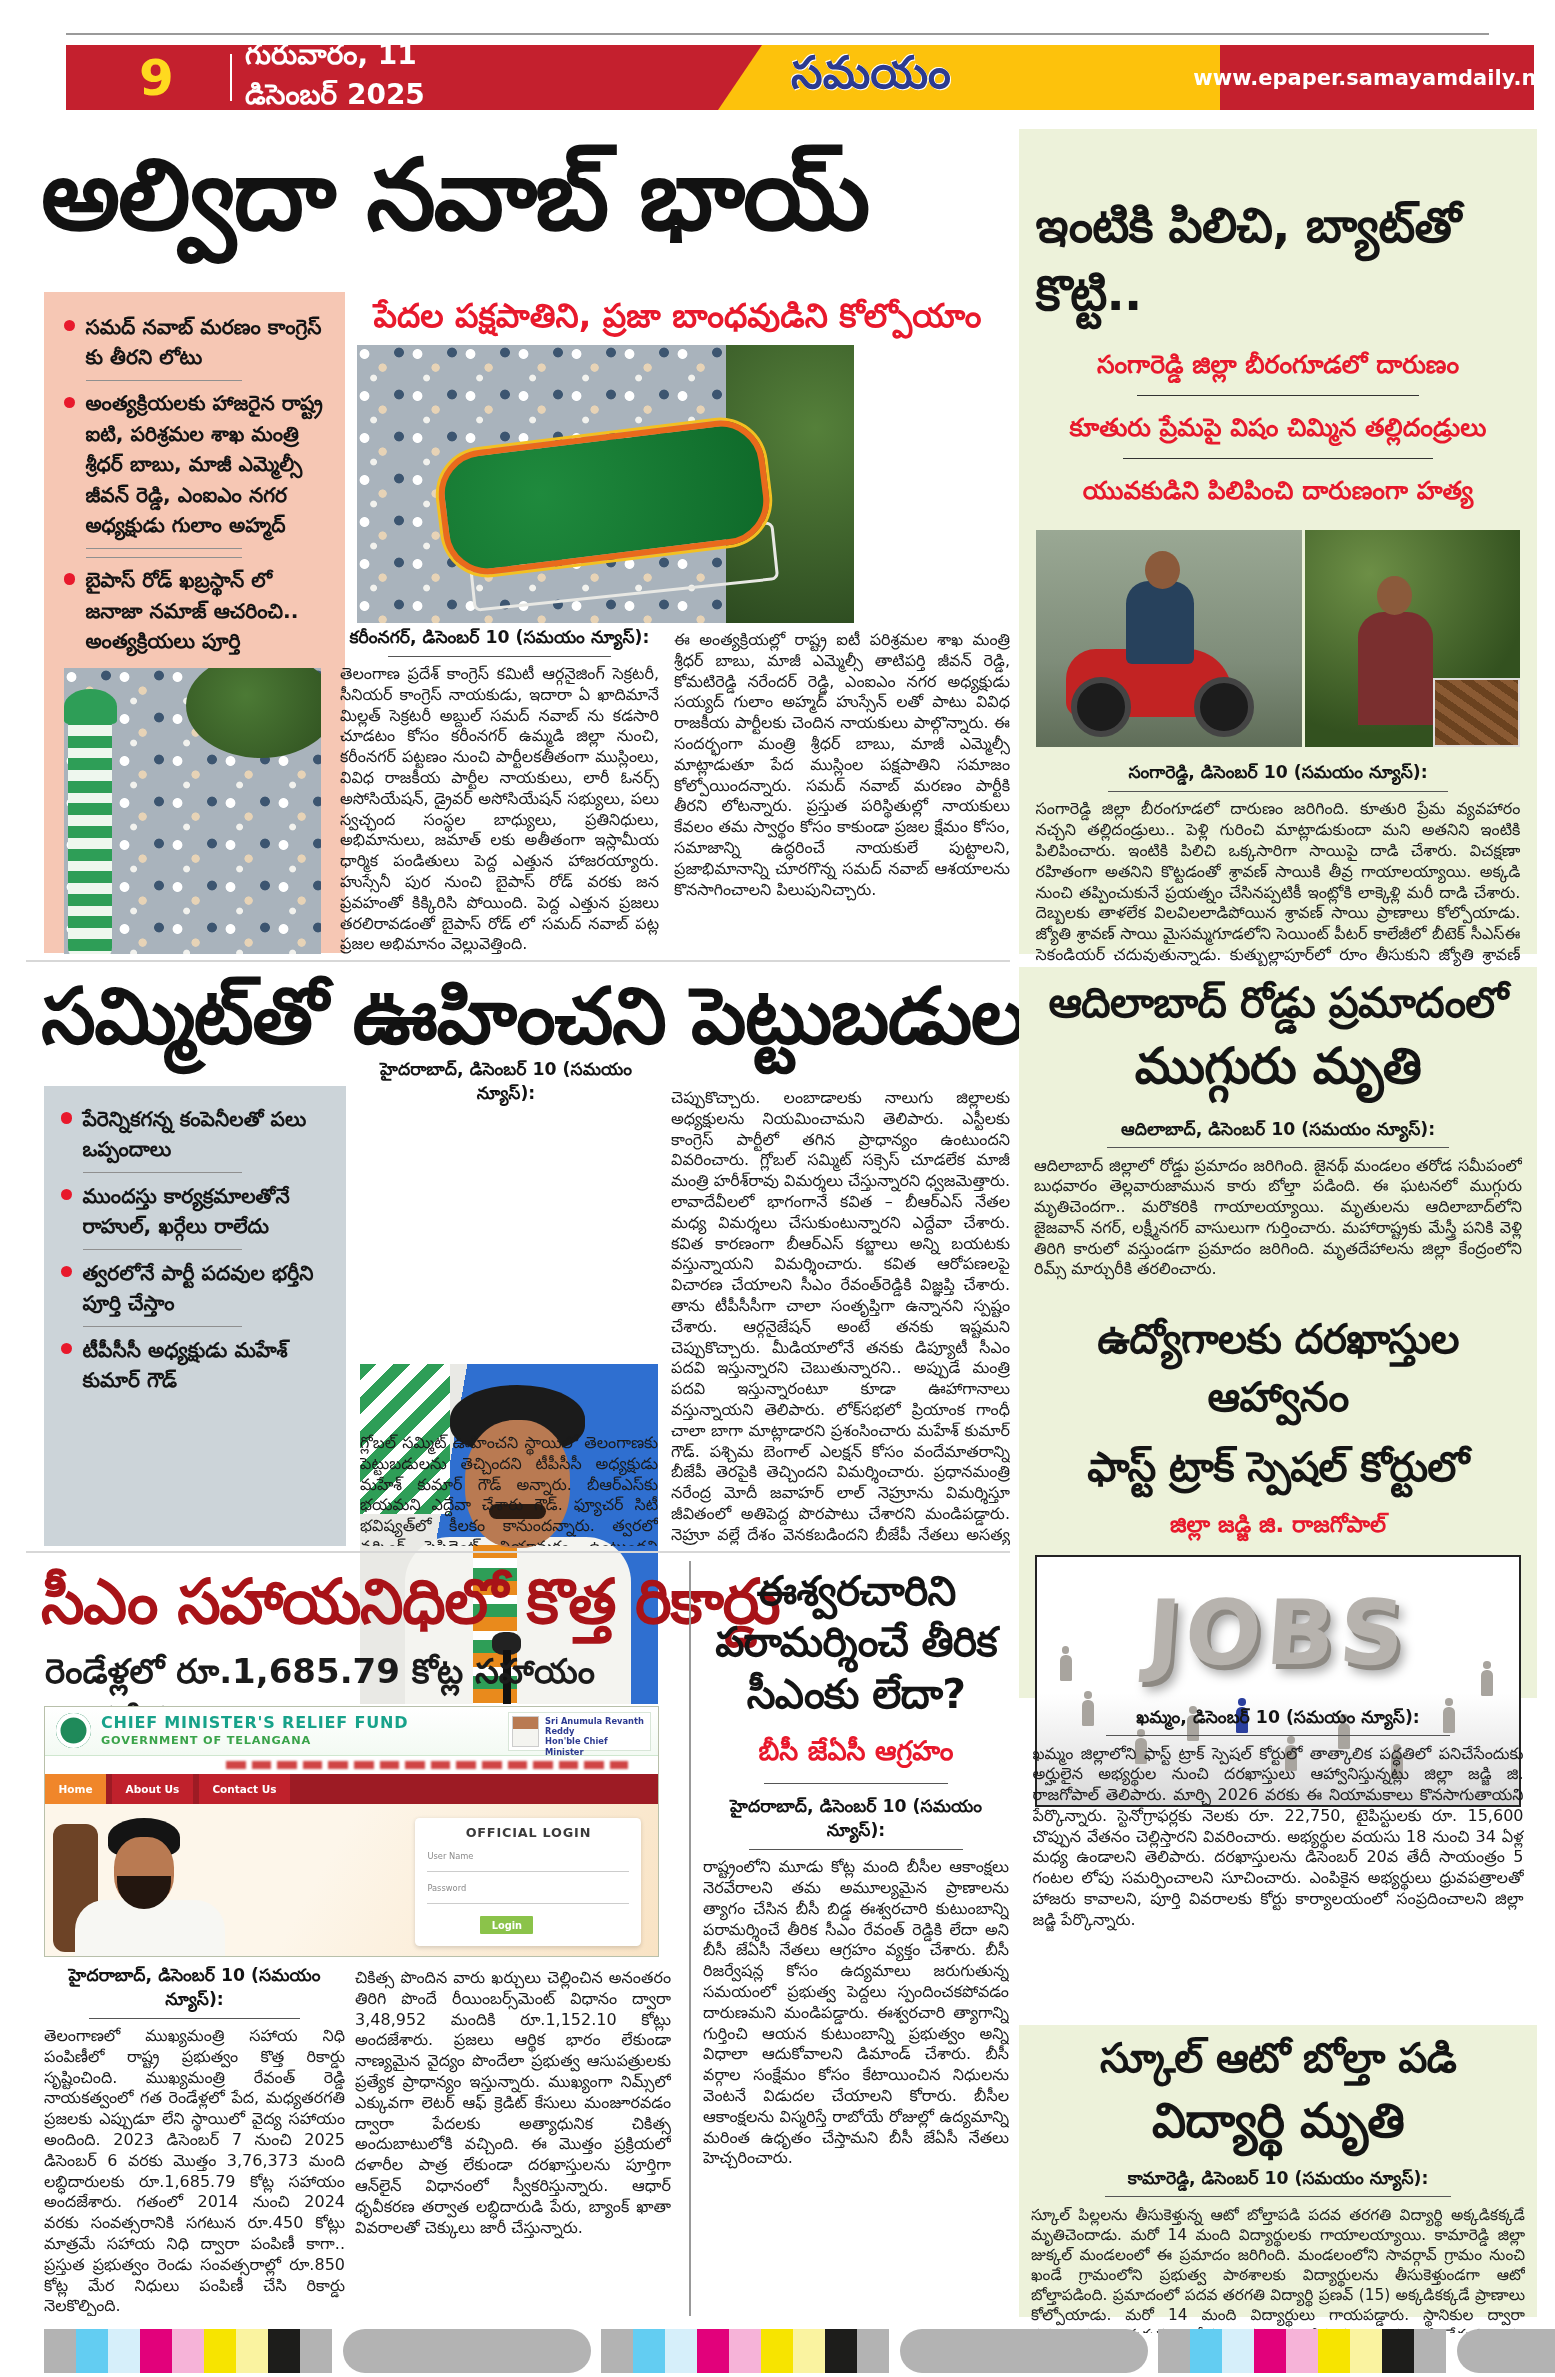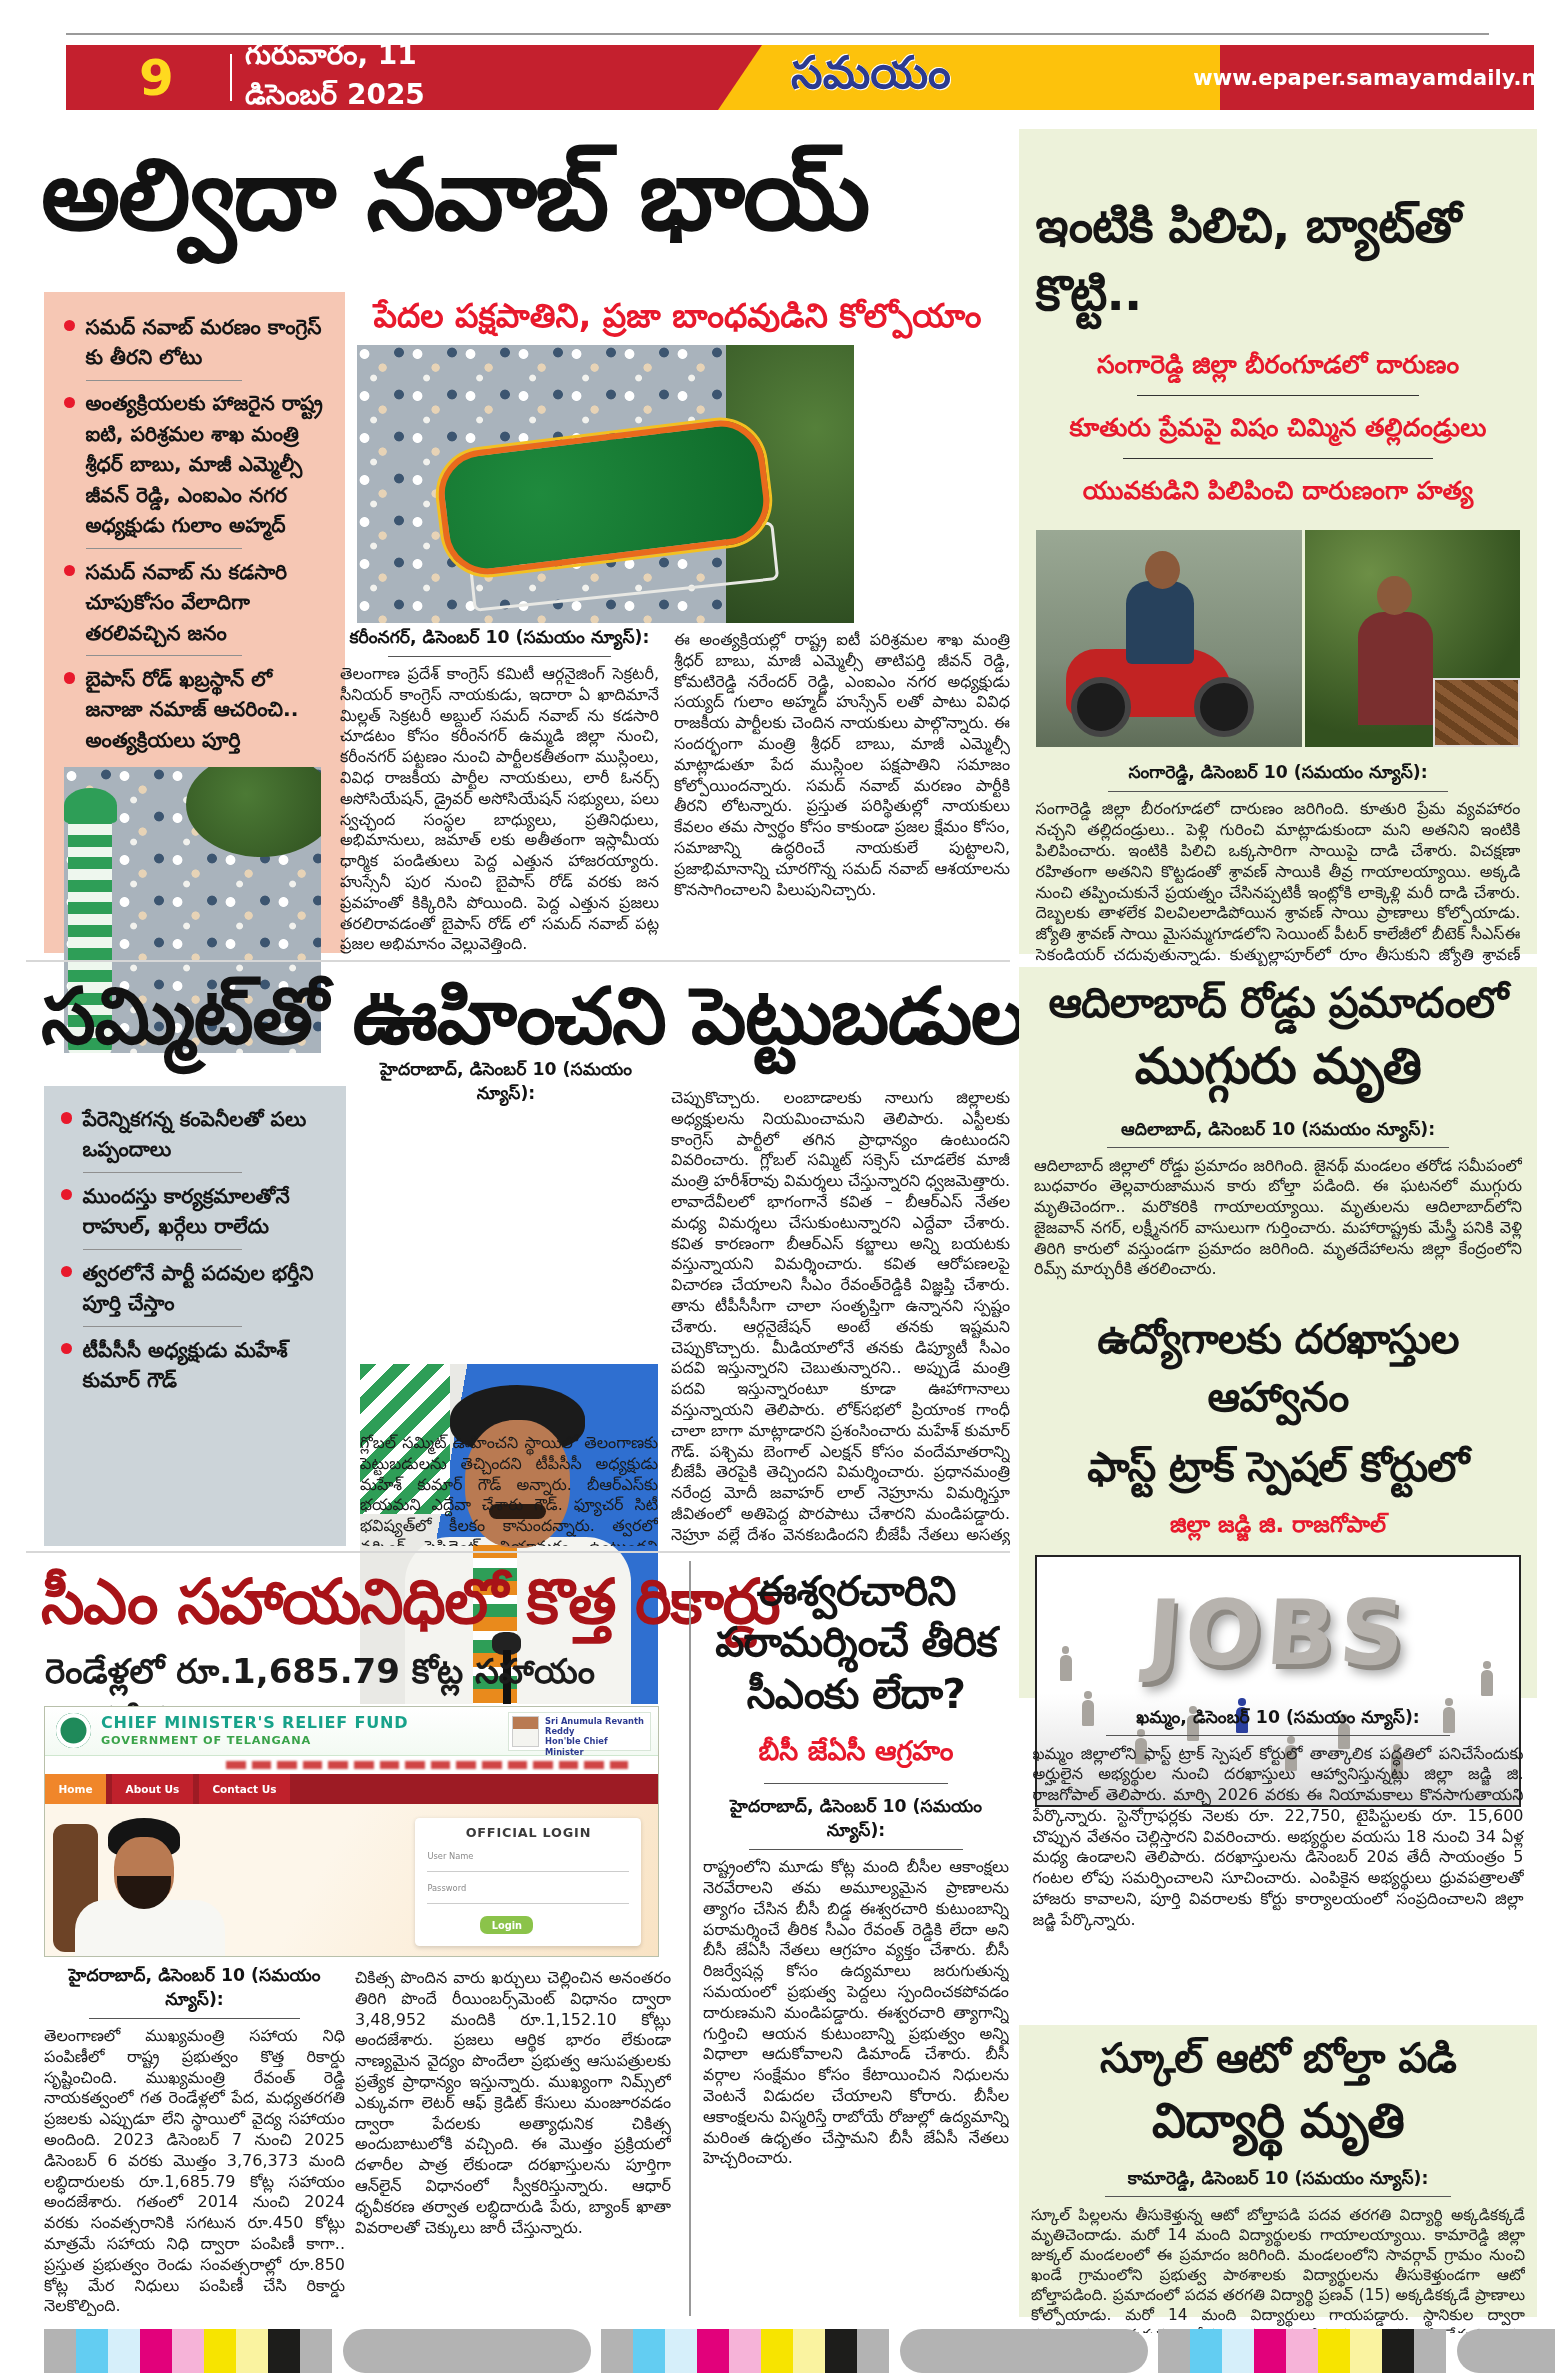--- a/index.html
+++ b/index.html
@@ -160,21 +160,21 @@
   .chair{position:absolute;left:7.5px;top:19.6px;width:45px;height:128px;border-radius:12px;background:#6d4326;}
   .cm-hair{position:absolute;left:63px;top:13.5px;width:72px;height:39px;border-radius:50% 50% 30% 30%;background:#141414;}
   .cm-face{position:absolute;left:69px;top:33px;width:60px;height:69px;border-radius:44%;background:#b97a52;}
   .cm-beard{position:absolute;left:72px;top:72px;width:54px;height:33px;border-radius:0 0 30px 30px;background:#23160f;}
   .cm-shirt{position:absolute;left:30px;top:96px;width:150px;height:60px;border-radius:30px 30px 0 0;background:#f7f7f3;}
   .login-card{position:absolute;right:16.6px;top:13.5px;width:226px;height:128px;background:#ffffff;border-radius:4.5px;
     box-shadow:0 1.5px 4.5px rgba(0,0,0,.15);padding:7.5px 12px;box-sizing:border-box;}
   .login-title{text-align:center;font-size:12.8px;font-weight:800;color:#3b3b3b;letter-spacing:0.8px;}
   .fld-label{font-size:8.3px;color:#8a8a8a;margin-top:10.5px;}
   .fld-line{border-bottom:0.8px solid #cccccc;height:10.5px;}
-  .login-btn{margin:12px 0 0 53px;width:53px;height:18px;background:#8bc34a;border-radius:7px;color:#ffffff;
+  .login-btn{margin:12px 0 0 53px;width:53px;height:18px;background:#8bc34a;border-radius:1px;color:#ffffff;
     font-size:9.8px;font-weight:700;display:flex;align-items:center;justify-content:center;}
   #cmrf-col1{left:44px;top:1965px;width:301px;height:351px;}
   #cmrf-col2{left:355px;top:1968px;width:316px;height:348px;}
 
   
   #v-divider{left:689px;top:1561px;width:1.5px;height:755px;background:#999999;}
   #bc-art{left:703px;top:1566px;width:306px;height:749px;box-sizing:border-box;}
   .bc-h{text-align:center;font-size:41px;font-weight:900;color:#151515;letter-spacing:-0.8px;line-height:1.25;}
   #bc-subhead{text-align:center;font-size:27px;font-weight:800;color:#e8192c;margin-top:15px;}
   #bc-body{margin-top:4.5px;height:406px;}
@@ -210,24 +210,20 @@
     <div class="bullet-item">
       <span class="bullet-dot"></span>
       <span class="bullet-text">సమద్ నవాబ్ మరణం కాంగ్రెస్ కు తీరని లోటు</span>
     </div>
     <div class="bullet-sep"></div>
     <div class="bullet-item">
       <span class="bullet-dot"></span>
       <span class="bullet-text">అంత్యక్రియలకు హాజరైన రాష్ట్ర ఐటి, పరిశ్రమల శాఖ మంత్రి శ్రీధర్ బాబు, మాజీ ఎమ్మెల్సీ జీవన్ రెడ్డి, ఎంఐఎం నగర అధ్యక్షుడు గులాం అహ్మద్</span>
     </div>
     <div class="bullet-sep"></div>
-    <div class="bullet-item">
-      <span class="bullet-dot"></span>
-      <span class="bullet-text">సమద్ నవాబ్ ను కడసారి చూపుకోసం వేలాదిగా తరలివచ్చిన జనం</span>
-    </div>
     <div class="bullet-sep"></div>
     <div class="bullet-item">
       <span class="bullet-dot"></span>
       <span class="bullet-text">బైపాస్ రోడ్ ఖబ్రస్థాన్ లో జనాజా నమాజ్ ఆచరించి.. అంత్యక్రియలు పూర్తి</span>
     </div>
     <div id="lead-box-photo" class="ph crowd">
       <div class="trees"></div>
       <div class="minaret-dome"></div>
       <div class="minaret"></div>
     </div>

